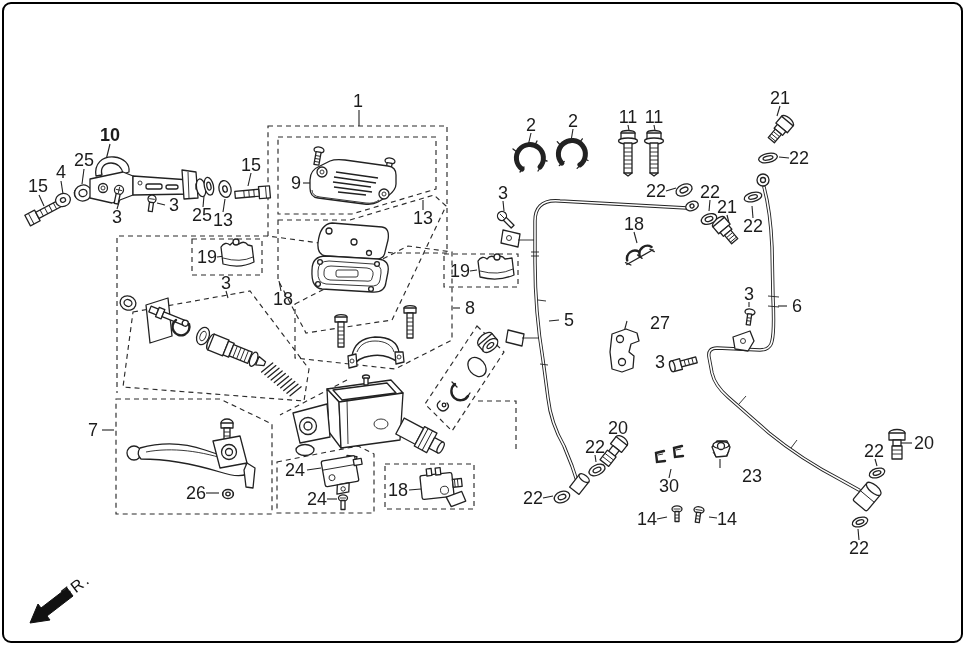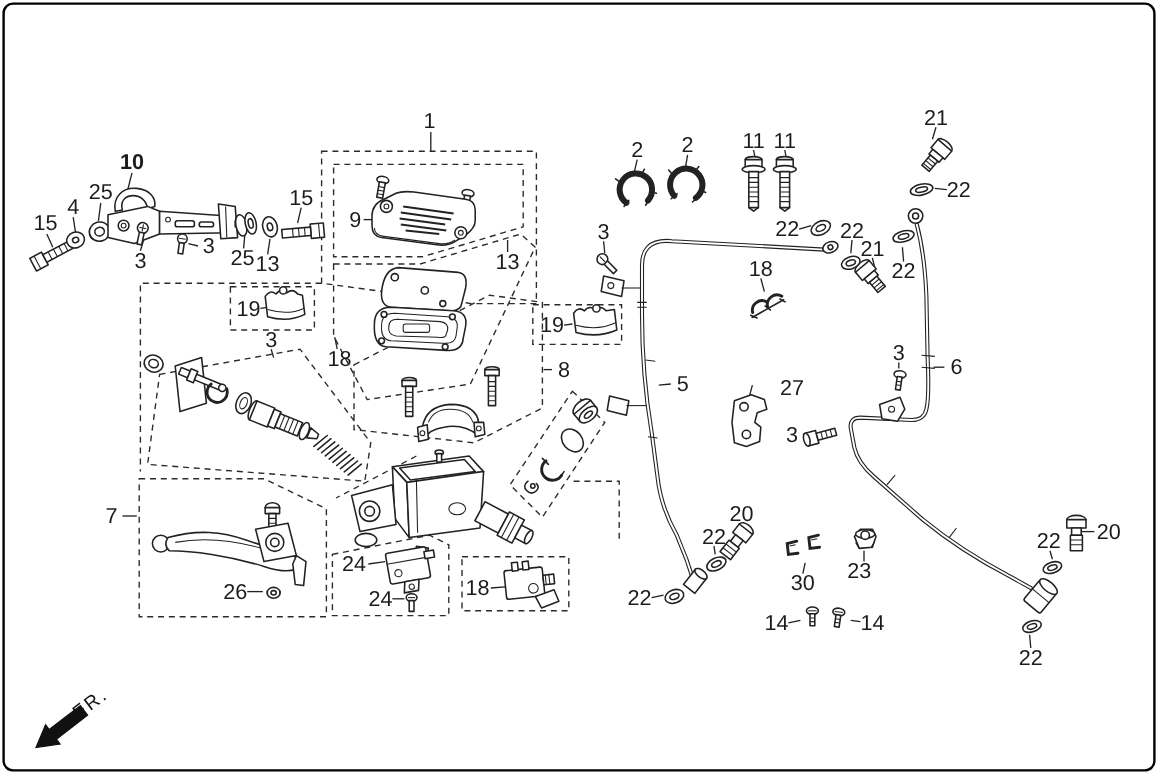--- a/index.html
+++ b/index.html
@@ -565,21 +565,21 @@
       <div class="plabel" style="left: 797px; top: 306px;">6</div>
       <div class="plabel" style="left: 93px; top: 430px;">7</div>
       <div class="plabel" style="left: 196px; top: 493px;">26</div>
       <div class="plabel" style="left: 295px; top: 470px;">24</div>
       <div class="plabel" style="left: 317px; top: 499px; text-align: right;">24</div>
       <div class="plabel" style="left: 398px; top: 490px;">18</div>
       <div class="plabel" style="left: 618px; top: 428px;">20</div>
       <div class="plabel" style="left: 595px; top: 447px;">22</div>
       <div class="plabel" style="left: 533px; top: 498px;">22</div>
       <div class="plabel" style="left: 669px; top: 486px;">30</div>
-      <div class="plabel" style="left: 716px; top: 476px;">23</div>
+      <div class="plabel" style="left: 752px; top: 476px;">23</div>
       <div class="plabel" style="left: 647px; top: 519px;">14</div>
       <div class="plabel" style="left: 727px; top: 519px;">14</div>
       <div class="plabel" style="left: 924px; top: 443px;">20</div>
       <div class="plabel" style="left: 874px; top: 451px;">22</div>
       <div class="plabel" style="left: 859px; top: 548px;">22</div>
     </div>
 
 <div class="frlabel">FR.</div>
 
 <div class="frame"></div>

